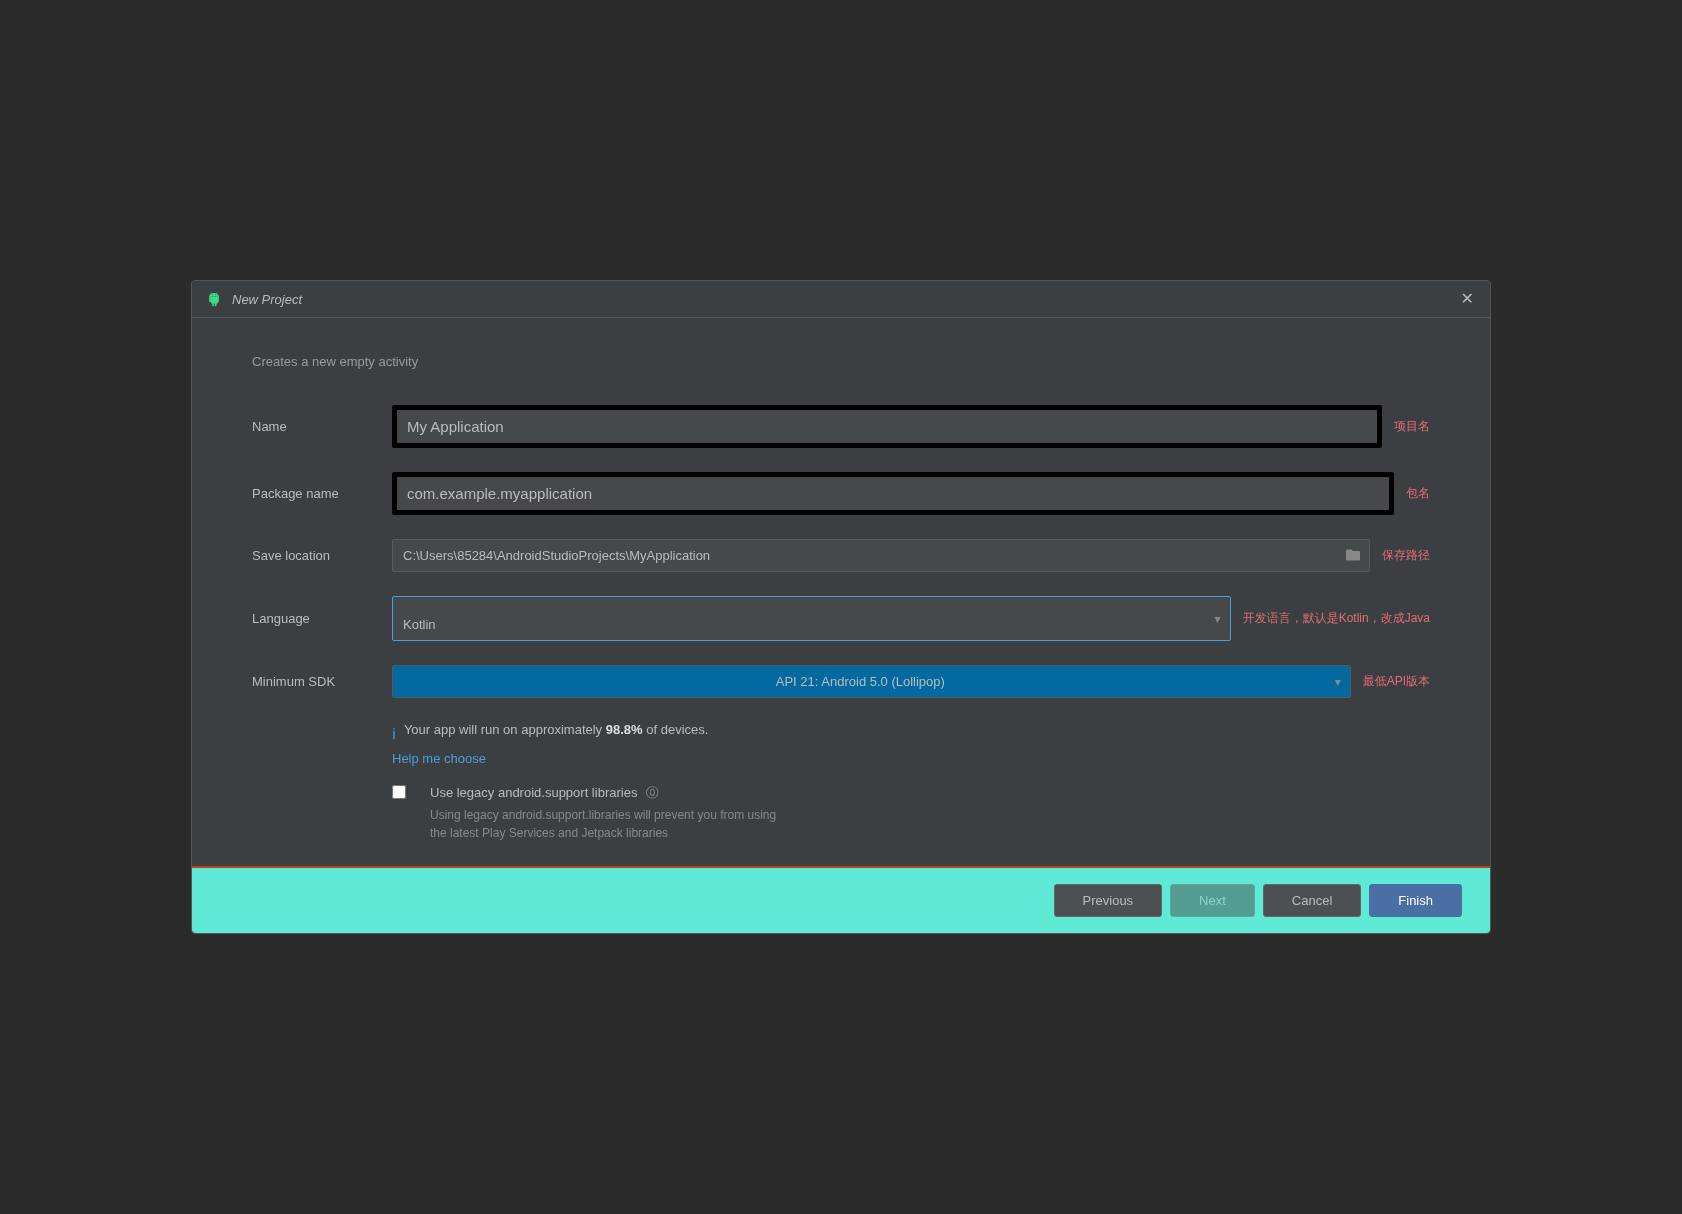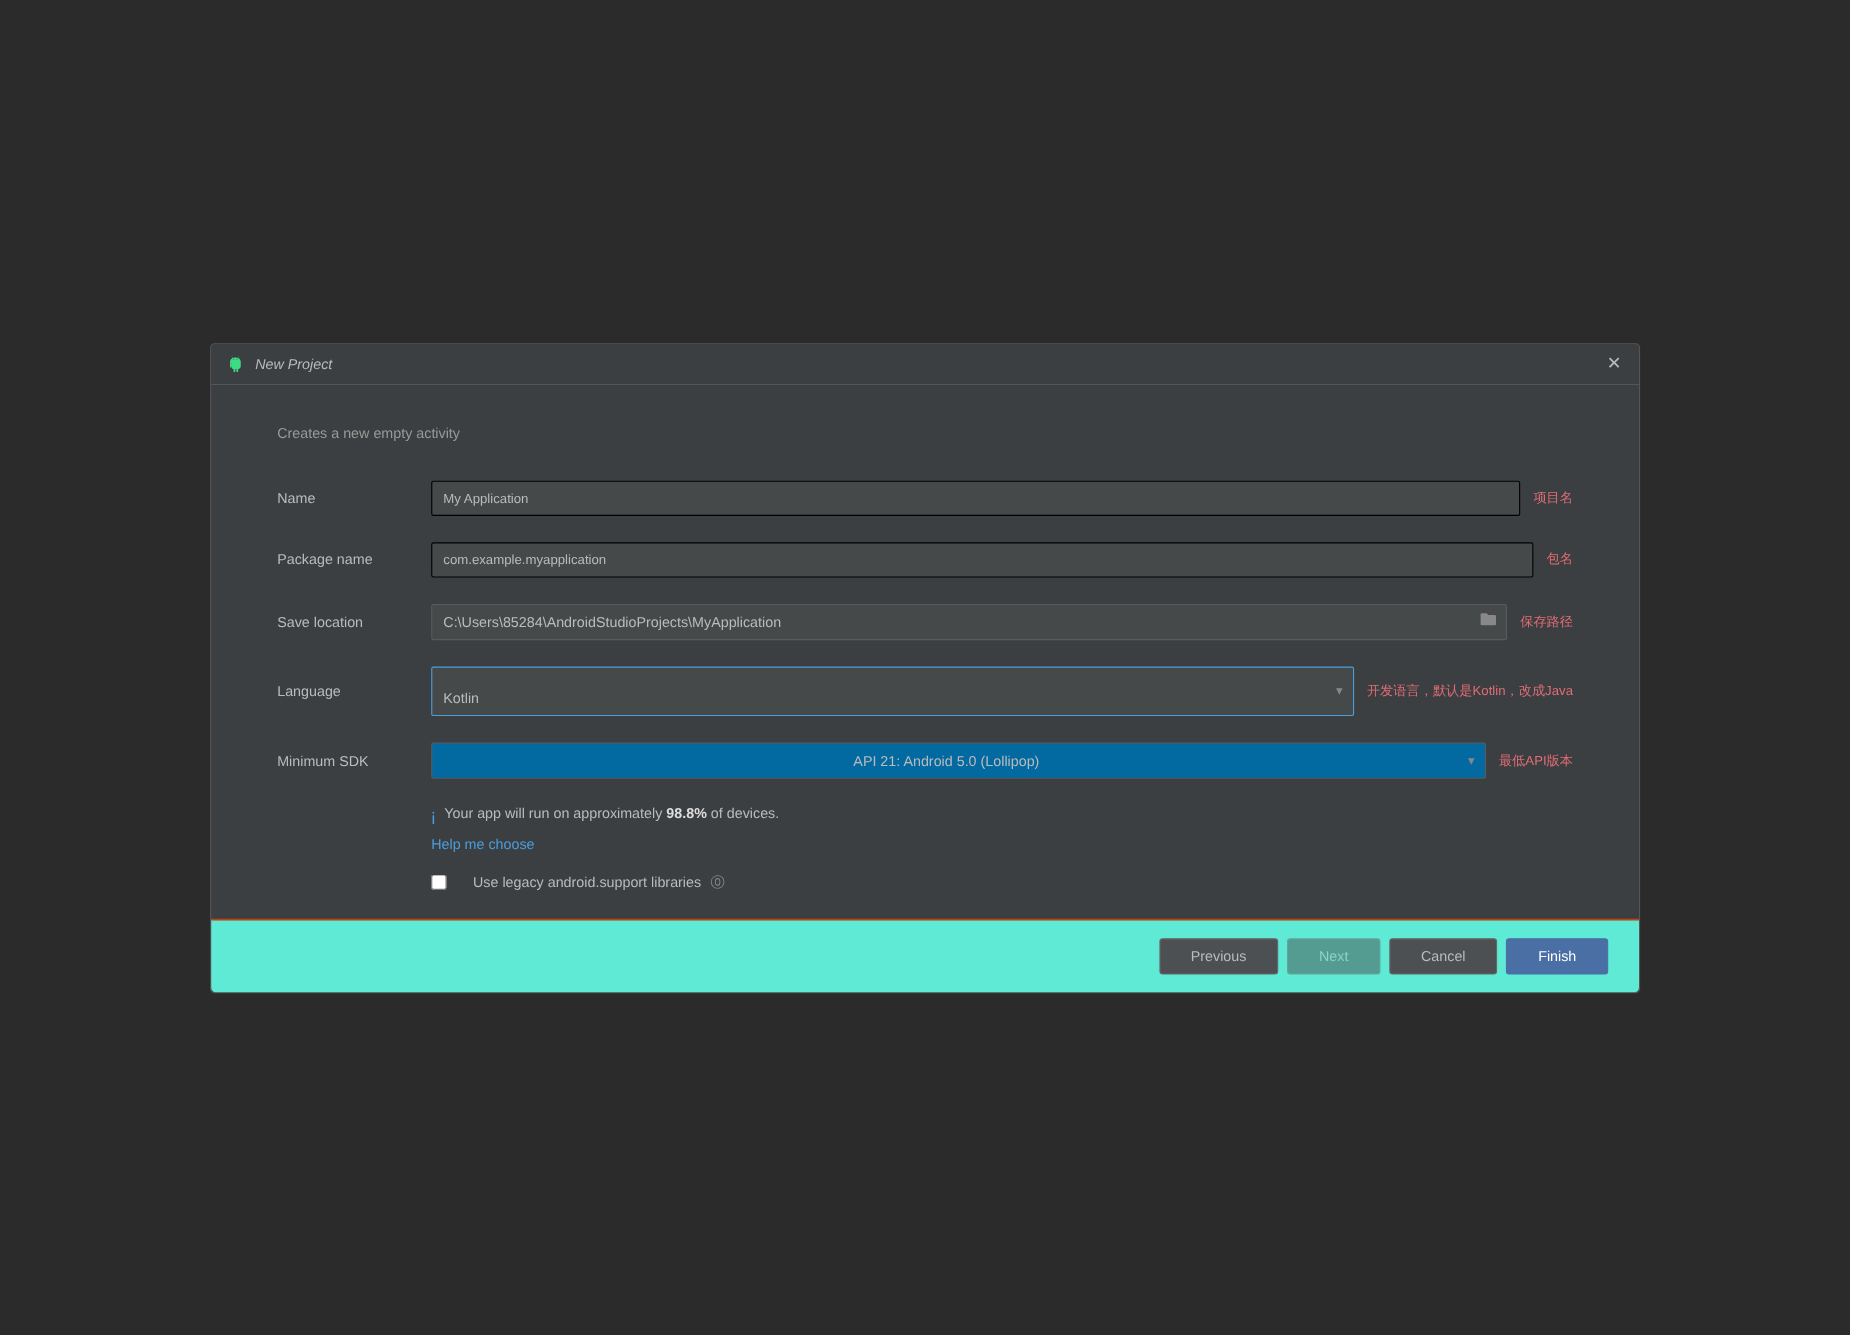--- a/index.html
+++ b/index.html
@@ -86,31 +86,31 @@
     .form-label {
       width: 140px;
       font-size: 13px;
       color: #bbb;
       flex-shrink: 0;
     }
 
     .form-input {
       flex: 1;
       background: #45494a;
-      border: 1px solid #000000;
-      color: #bbb;
-      font-size: 12px;
+      border: 5px solid #000000;
+      color: #bbb;
+      font-size: 15px;
       padding: 8px 10px;
       border-radius: 2px;
       outline: none;
     }
 
     .form-input-with-icon {
       display: flex;
-      align-items: flex-start;
+      align-items: flex-end;
       flex: 1;
       background: #45494a;
       border: 1px solid #5a5a5a;
       border-radius: 2px;
     }
     .form-input-with-icon input {
       flex: 1;
       background: transparent;
       border: none;
       color: #bbb;
@@ -363,20 +363,23 @@
     </div>
 
     <div class="checkbox-row">
       <div class="checkbox-wrapper">
         <input type="checkbox" class="checkbox-input" style="">
         <div>
           <div>
             <span class="checkbox-label">Use legacy android.support libraries</span>
             <span class="question-icon" title="More info">⓪</span>
           </div>
+          <div class="checkbox-desc">
+            Using legacy android.support.libraries will prevent you from using<br>the latest Play Services and Jetpack libraries
+          </div>
         </div>
       </div>
     </div>
   </div>
 
   <div class="footer">
     <button class="btn">Previous</button>
     <button class="btn" disabled="">Next</button>
     <button class="btn">Cancel</button>
     <button class="btn btn-primary">Finish</button>

